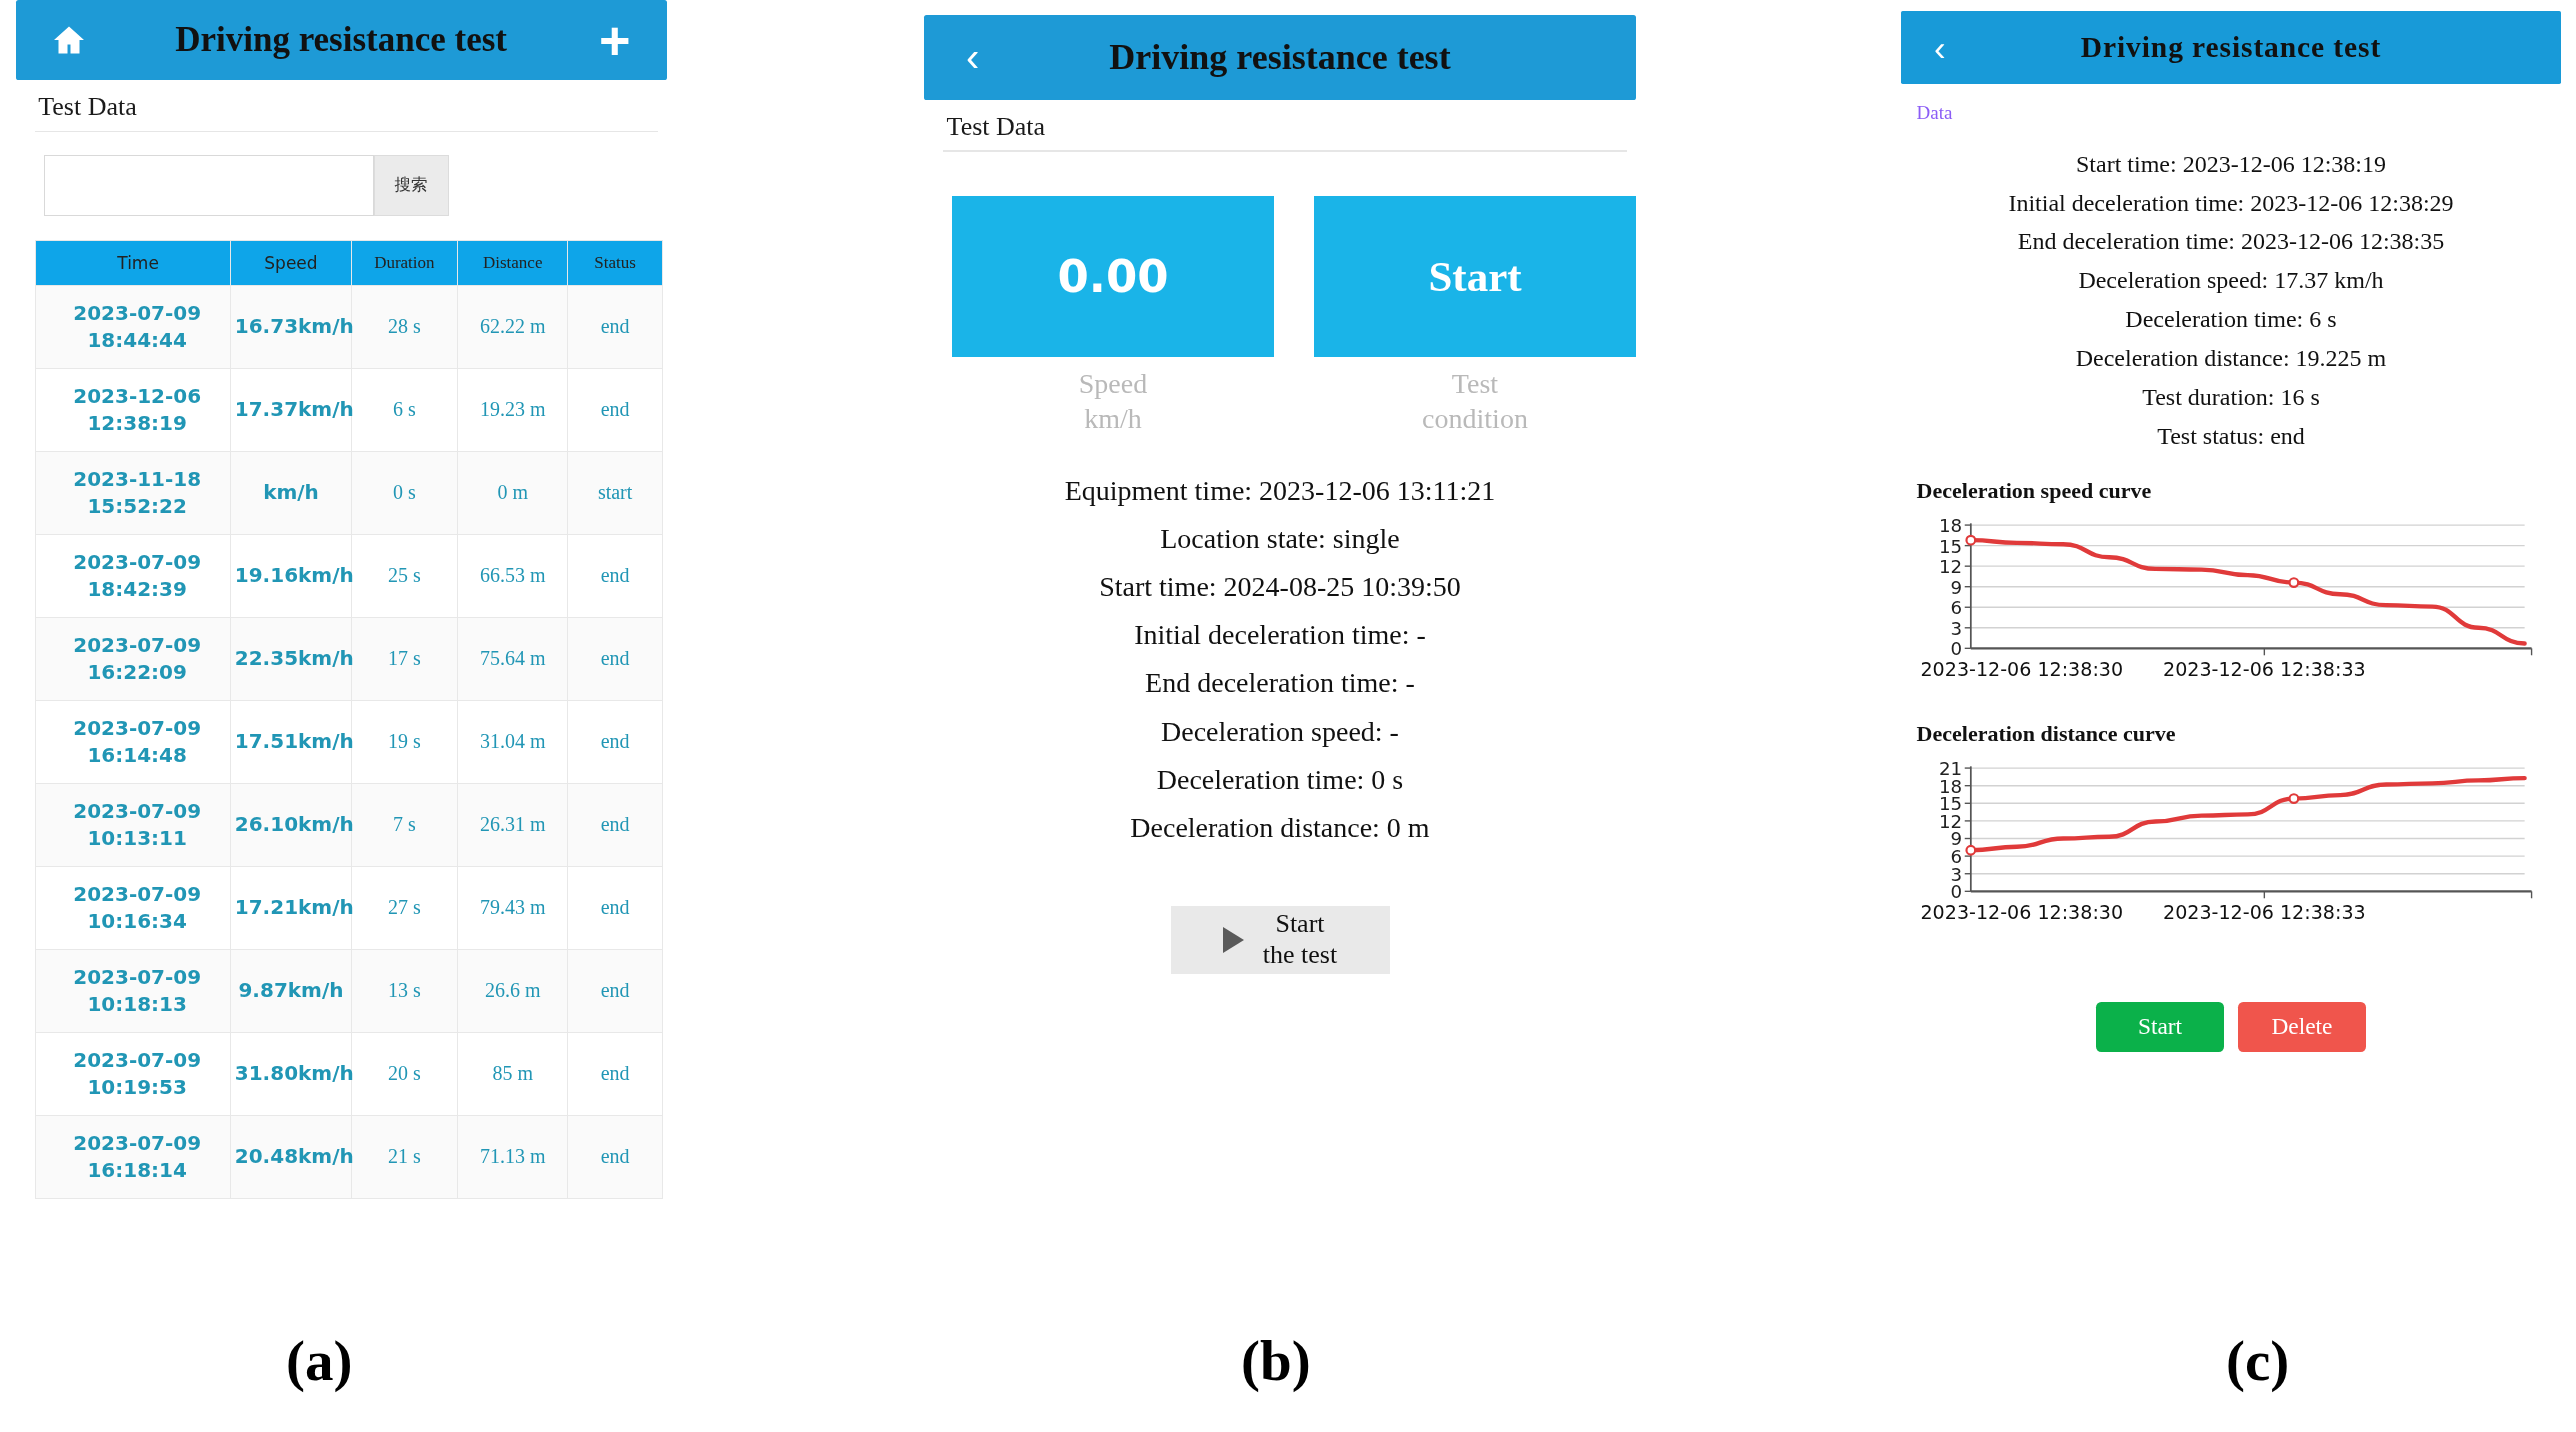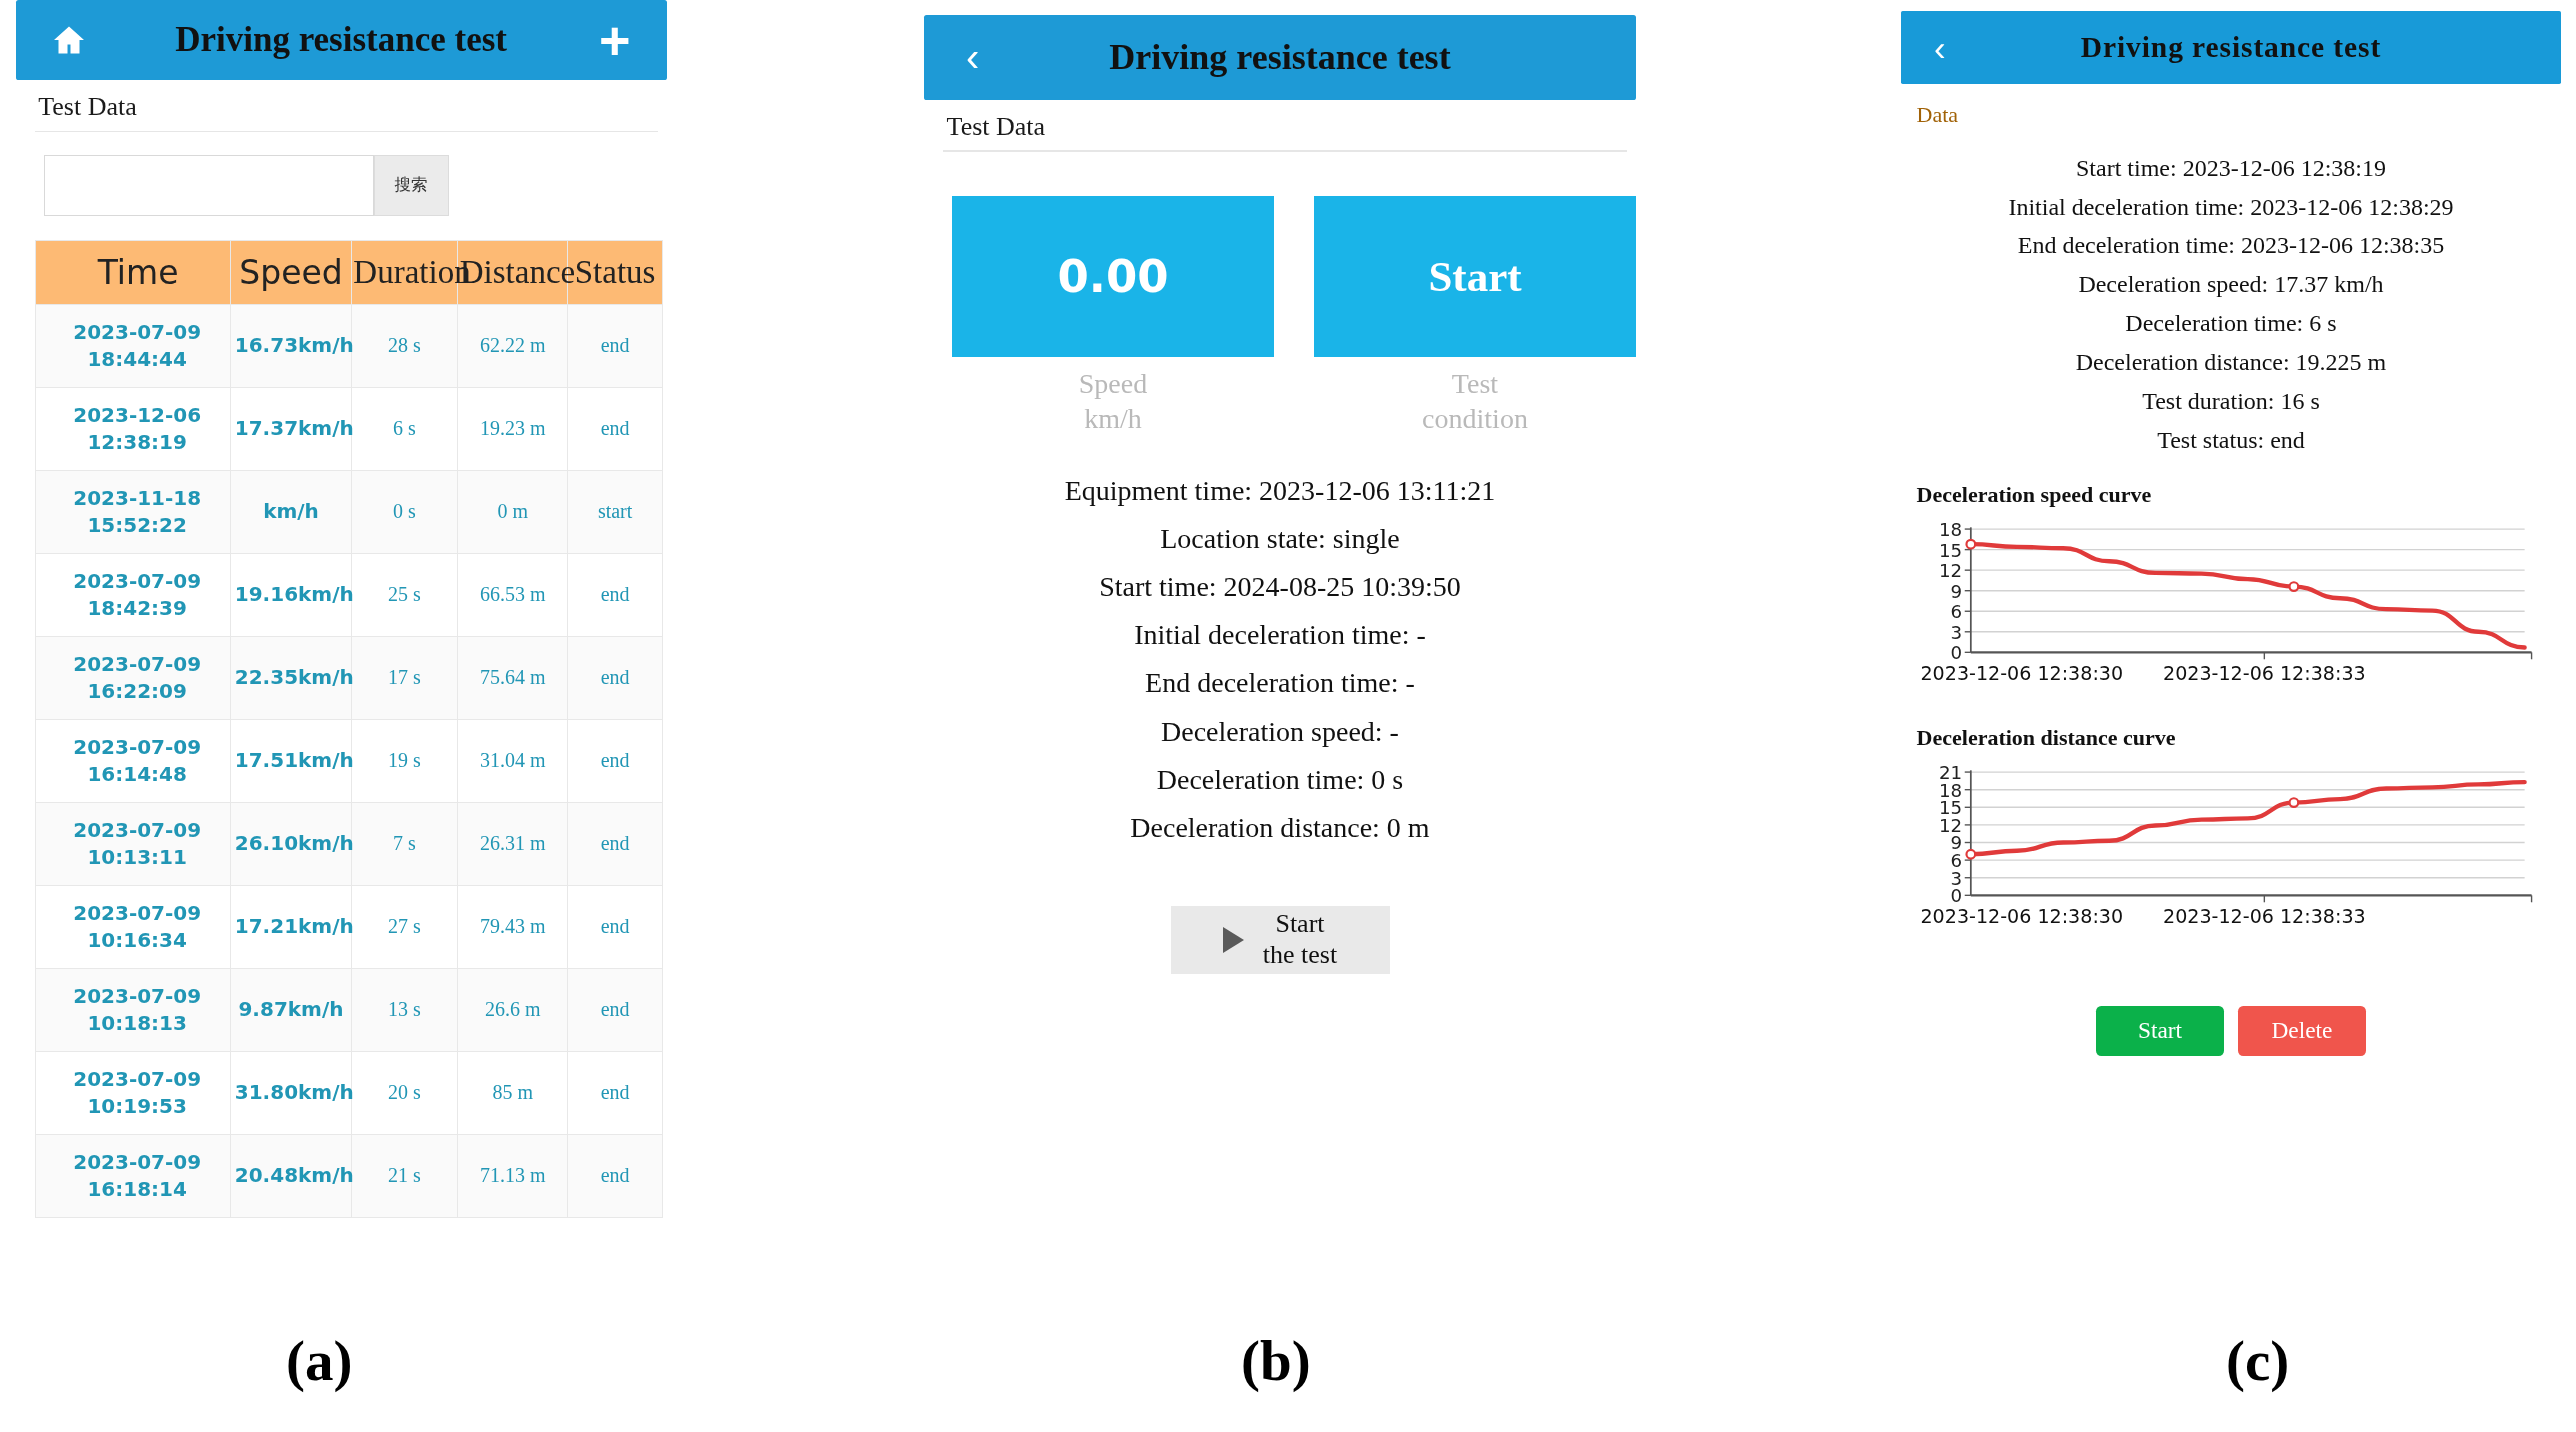--- a/index.html
+++ b/index.html
@@ -60,21 +60,21 @@
 
   
   table.data-table {
     margin:24px 0 0 19px; width:616px;
     border-collapse:collapse; table-layout:fixed;
   }
   table.data-table th, table.data-table td {
     border:0.9px solid #e8e8e8; text-align:center; vertical-align:middle;
   }
   table.data-table th {
-    font-size:33px; color:#222; padding:12px 1.7px; font-weight:400; background:#fdba74;
+    font-size:17px; color:#222; padding:12px 1.7px; font-weight:400; background:#0ea5e9;
   }
   table.data-table td {
     color:#2196b5; font-size:20px; padding:14px 3.5px; line-height:1.35;
   }
   table.data-table tr.odd td { background:#fafafa; }
   .c-time { width:181px; text-align:left; padding-left:12px !important;
             font-family:"DejaVu Sans", sans-serif; font-size:18px; font-weight:600; }
   .c-speed{ width:116px; font-family:"DejaVu Sans", sans-serif; font-size:18px; font-weight:600;}
   .c-dur  { width:102px; }
   .c-dist { width:106px; }
@@ -97,21 +97,21 @@
 
   .start-test-btn {
     margin:54px auto 0; width:219px; height:68px; background:#e9e9e9;
     display:flex; align-items:center; justify-content:center; gap:19px;
   }
   .tri { width:0;height:0;border-left:21px solid #5a5a5a;
          border-top:13px solid transparent;border-bottom:13px solid transparent; }
   .start-test-label { font-size:26px; color:#111; line-height:1.18; text-align:center; }
 
   
-  .data-label { font-size:22px; color:#a16207; padding:17.4px 0 0 15.6px; }
+  .data-label { font-size:19px; color:#8b5cf6; padding:17.4px 0 0 15.6px; }
   .c-info { margin-top:21px; text-align:center; }
   .c-info-line { font-size:24px; color:#111; line-height:1.62; }
 
   .chart-block { margin-top:22.6px; padding-left:15.6px; }
   .chart-title { font-size:22px; font-weight:700; color:#111; margin-bottom:7px; }
   .chart-svg { display:block; }
 
   .cbtns { display:flex; gap:14px; justify-content:center; margin-top:61px; }
   .cbtn { width:128px; height:50px; border-radius:5.2px; color:#fff;
           font-size:23.4px; display:flex; align-items:center; justify-content:center; }

